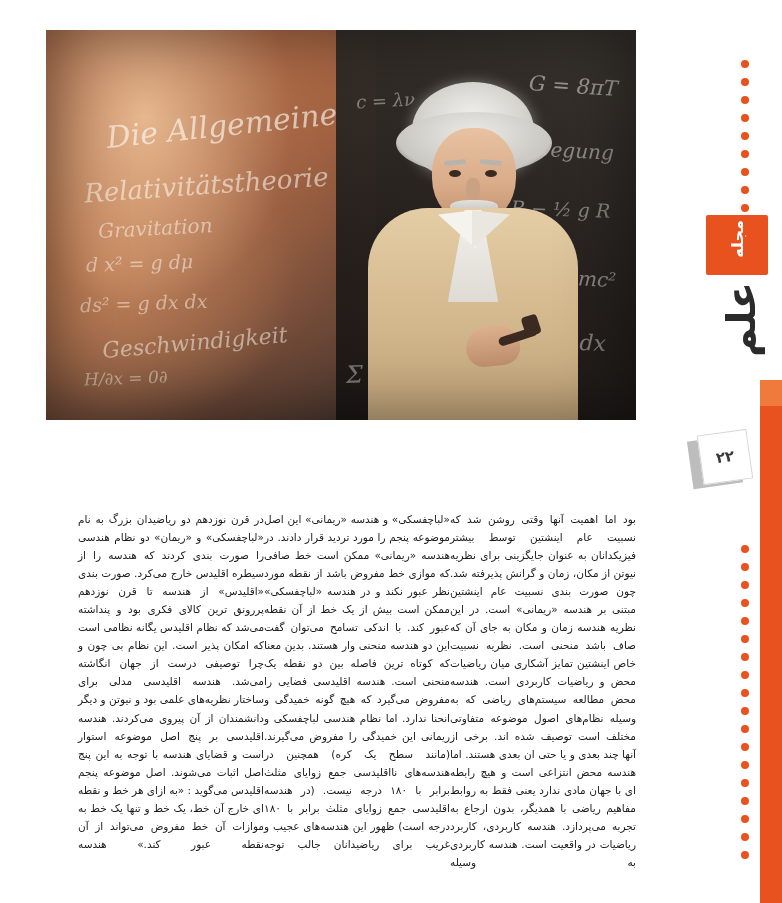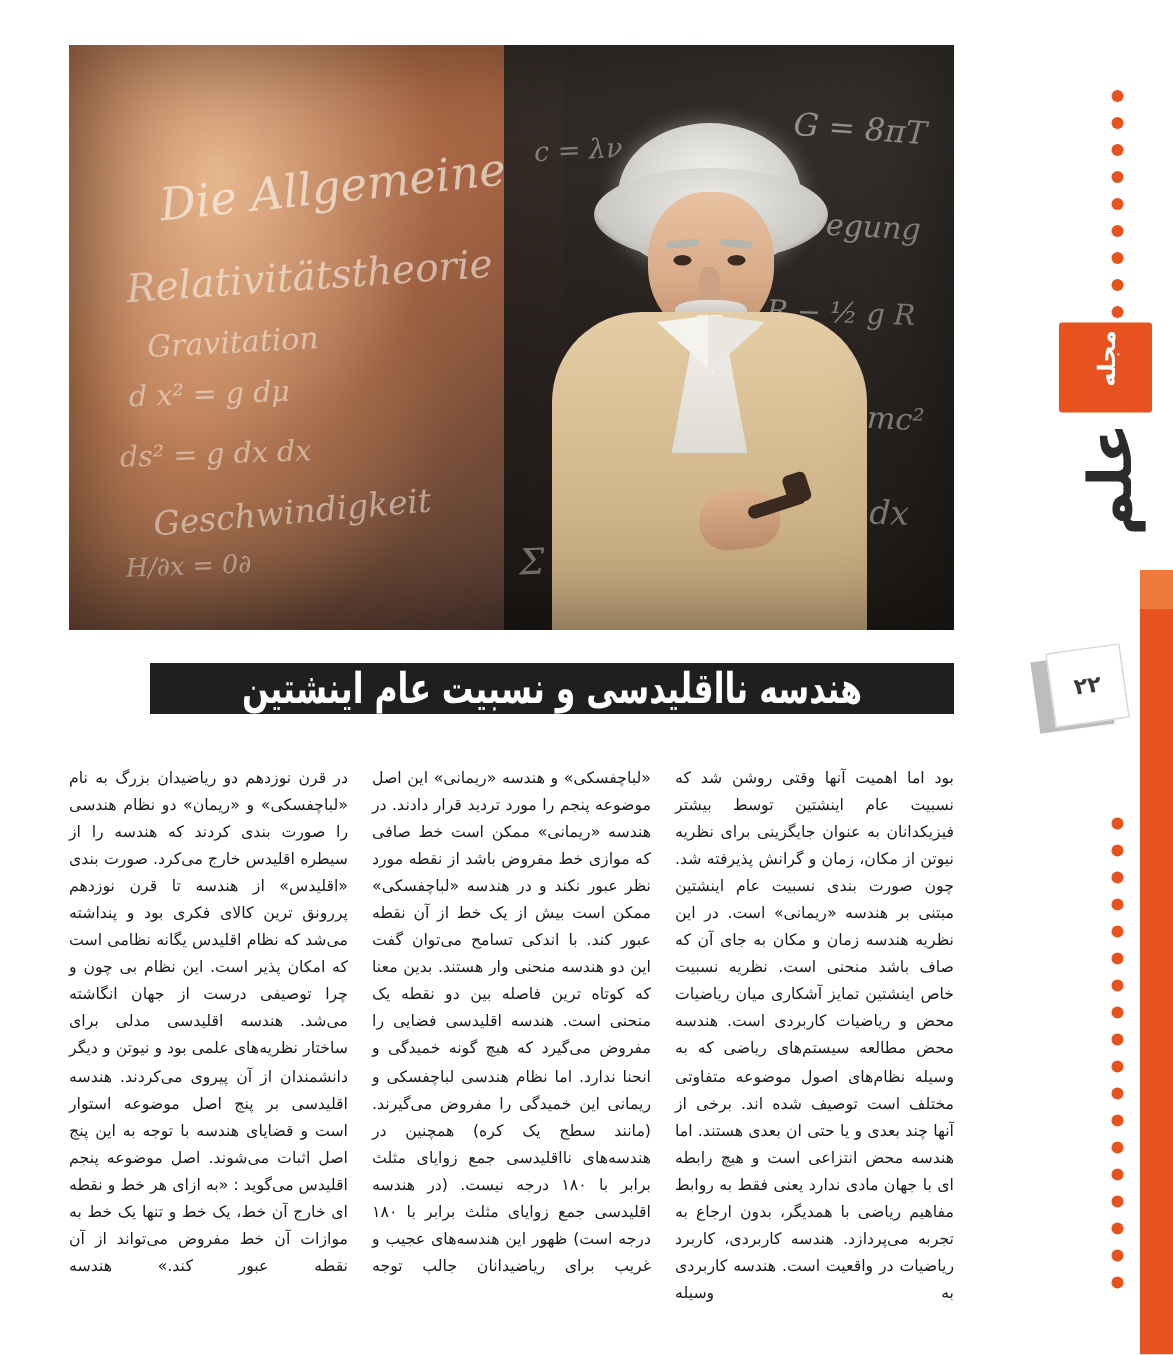--- a/index.html
+++ b/index.html
@@ -210,21 +210,21 @@
     color:#ffffff;font-size:21px;font-weight:bold;
     letter-spacing:0px;
     white-space:nowrap;
     transform:scaleY(1.35);
   }
 
   
   .cols{
     position:absolute;left:46px;top:510px;width:590px;height:360px;
     display:flex;flex-direction:row-reverse;
-    justify-content:space-between;
+    justify-content:flex-end;
   }
   .col{
     width:186px;
     font-size:10.5px;
     line-height:1.72;
     color:#1b1b1b;
     text-align:justify;
     text-align-last:justify;
     direction:rtl;
   }
@@ -270,23 +270,20 @@
         <div class="fig-shirt"></div>
         <div class="fig-collar-l"></div>
         <div class="fig-collar-r"></div>
         <div class="fig-hand"></div>
         <div class="fig-pipe"></div>
       </div>
 
       <div class="hero-vignette"></div>
     </div>
 
-    <div class="headline">
-      <span>هندسه نااقلیدسی و نسبیت عام اینشتین</span>
-    </div>
 
     <div class="cols">
       <div class="col">
         <p>در قرن نوزدهم دو ریاضیدان بزرگ به نام «لباچفسکی» و «ریمان» دو نظام هندسی را صورت بندی کردند که هندسه را از سیطره اقلیدس خارج می‌کرد. صورت بندی «اقلیدس» از هندسه تا قرن نوزدهم پررونق ترین کالای فکری بود و پنداشته می‌شد که نظام اقلیدس یگانه نظامی است که امکان پذیر است. این نظام بی چون و چرا توصیفی درست از جهان انگاشته می‌شد. هندسه اقلیدسی مدلی برای ساختار نظریه‌های علمی بود و نیوتن و دیگر دانشمندان از آن پیروی می‌کردند. هندسه اقلیدسی بر پنج اصل موضوعه استوار است و قضایای هندسه با توجه به این پنج اصل اثبات می‌شوند. اصل موضوعه پنجم اقلیدس می‌گوید : «به ازای هر خط و نقطه ای خارج آن خط، یک خط و تنها یک خط به موازات آن خط مفروض می‌تواند از آن نقطه عبور کند.» هندسه</p>
       </div>
       <div class="col">
         <p>«لباچفسکی» و هندسه «ریمانی» این اصل موضوعه پنجم را مورد تردید قرار دادند. در هندسه «ریمانی» ممکن است خط صافی که موازی خط مفروض باشد از نقطه مورد نظر عبور نکند و در هندسه «لباچفسکی» ممکن است بیش از یک خط از آن نقطه عبور کند. با اندکی تسامح می‌توان گفت این دو هندسه منحنی وار هستند. بدین معنا که کوتاه ترین فاصله بین دو نقطه یک منحنی است. هندسه اقلیدسی فضایی را مفروض می‌گیرد که هیچ گونه خمیدگی و انحنا ندارد. اما نظام هندسی لباچفسکی و ریمانی این خمیدگی را مفروض می‌گیرند. (مانند سطح یک کره) همچنین در هندسه‌های نااقلیدسی جمع زوایای مثلث برابر با ۱۸۰ درجه نیست. (در هندسه اقلیدسی جمع زوایای مثلث برابر با ۱۸۰ درجه است) ظهور این هندسه‌های عجیب و غریب برای ریاضیدانان جالب توجه</p>
       </div>
       <div class="col">
         <p>بود اما اهمیت آنها وقتی روشن شد که نسبیت عام اینشتین توسط بیشتر فیزیکدانان به عنوان جایگزینی برای نظریه نیوتن از مکان، زمان و گرانش پذیرفته شد. چون صورت بندی نسبیت عام اینشتین مبتنی بر هندسه «ریمانی» است. در این نظریه هندسه زمان و مکان به جای آن که صاف باشد منحنی است. نظریه نسبیت خاص اینشتین تمایز آشکاری میان ریاضیات محض و ریاضیات کاربردی است. هندسه محض مطالعه سیستم‌های ریاضی که به وسیله نظام‌های اصول موضوعه متفاوتی مختلف است توصیف شده اند. برخی از آنها چند بعدی و یا حتی ان بعدی هستند. اما هندسه محض انتزاعی است و هیچ رابطه ای با جهان مادی ندارد یعنی فقط به روابط مفاهیم ریاضی با همدیگر، بدون ارجاع به تجربه می‌پردازد. هندسه کاربردی، کاربرد ریاضیات در واقعیت است. هندسه کاربردی به وسیله</p>

